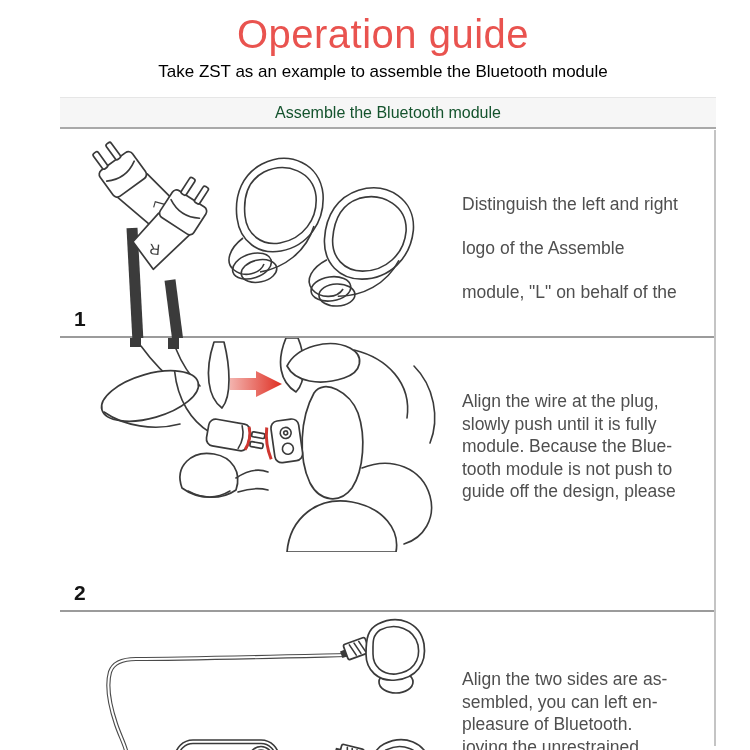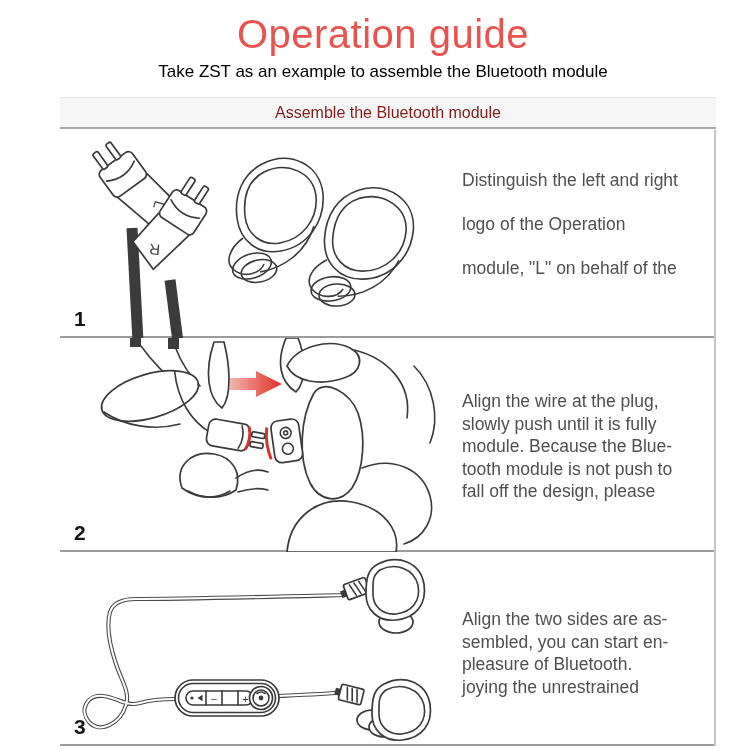--- a/index.html
+++ b/index.html
@@ -7,31 +7,31 @@
            font-family:"Liberation Sans", sans-serif; overflow:hidden;margin-left:8px; }
 
   .title { position:absolute; top:12px; left:0; width:750px; text-align:center;
            font-size:40px; font-weight:300; letter-spacing:0.5px; color:#e9534f; }
   .subtitle { position:absolute; top:62px; left:0; width:750px; text-align:center;
               font-size:17px; color:#000000; }
 
   .section-header { position:absolute; top:97px; left:52px; width:656px; height:32px;
                     box-sizing:border-box; background:#f6f6f6;
                     border-top:1px solid #e6e6e6; border-bottom:2px solid #a9a9a9;
-                    text-align:center; line-height:30px; font-size:16px; color:#7f1d1d; }
+                    text-align:center; line-height:30px; font-size:16px; color:#14532d; }
 
   .guide-box { position:absolute; top:130px; left:52px; width:656px; height:616px;
                box-sizing:border-box; border-right:2px solid #c4c4c4; }
   .step { position:relative; box-sizing:border-box; border-bottom:2px solid #9b9b9b; }
-  .step-1 { height:208px; } .step-2 { height:214px; } .step-3 { height:194px; }
+  .step-1 { height:208px; } .step-2 { height:274px; } .step-3 { height:194px; }
 
   svg.illu { position:absolute; left:2px; top:0; display:block; }
 
   .step-text { position:absolute; left:402px; width:256px; font-size:17.5px; color:#4f4f4f; }
-  .step-1 .step-text { top:28px; line-height:44px; }
+  .step-1 .step-text { top:52px; line-height:44px; }
   .step-2 .step-text { top:52px; line-height:22.5px; }
   .step-3 .step-text { top:56px; line-height:22.5px; }
 
   .step-num { position:absolute; left:14px; bottom:5px; font-size:21px;
               font-weight:bold; color:#141414; }
 
   .ln { stroke:#3a3a3a; stroke-width:1.6; fill:none; stroke-linecap:round; }
   .wh { fill:#ffffff; stroke:#3a3a3a; stroke-width:1.7; stroke-linejoin:round; }
   .w4 { stroke:#4a4a4a; stroke-width:4.2; fill:none; stroke-linecap:round; }
   .w2 { stroke:#ffffff; stroke-width:2; fill:none; stroke-linecap:round; }
@@ -79,21 +79,21 @@
           <path d="M202,42 C225,31 251,42 254,66 C256,89 241,109 218,113 C200,116 185,105 183,86 C181,66 187,50 202,42 Z"></path>
           <path d="M252,96 C244,122 222,138 198,142"></path>
           <path d="M181,108 C168,118 162,132 172,140 C182,148 198,144 202,134"></path>
           <ellipse cx="190" cy="136" rx="20" ry="12" transform="rotate(-18 190 136)"></ellipse>
           <ellipse cx="197" cy="141" rx="18" ry="11" transform="rotate(-12 197 141)"></ellipse>
         </g>
         <use href="#s1ear" transform="translate(86,34) rotate(10 250 90)"></use>
       </svg>
       <div class="step-text">
         <div>Distinguish the left and right</div>
-        <div>logo of the Operation</div>
+        <div>logo of the Assemble</div>
         <div>module, "L" on behalf of the</div>
       </div>
       <div class="step-num">1</div>
     </section>
 
     <section class="step step-2">
       <svg class="illu" width="392" height="214" viewBox="0 0 392 214">
         <defs>
           <linearGradient id="arrowGrad" x1="0" y1="0" x2="1" y2="0">
             <stop offset="0" stop-color="#f3b3ae"></stop>
@@ -142,21 +142,21 @@
           <path class="ln" d="M176,154 C188,150 198,150 206,152"></path>
           <path class="wh" d="M225,214 C228,180 255,158 290,164 C322,170 338,192 334,214 Z"></path>
           <path class="ln" d="M300,130 C330,118 360,130 368,158 C374,180 362,200 342,206"></path>
         </g>
       </svg>
       <div class="step-text">
         <div>Align the wire at the plug,</div>
         <div>slowly push until it is fully</div>
         <div>module. Because the Blue-</div>
         <div>tooth module is not push to</div>
-        <div>fall off the design, please</div>
+        <div>guide off the design, please</div>
       </div>
       <div class="step-num">2</div>
     </section>
 
     <section class="step step-3">
       <svg class="illu" width="392" height="194" viewBox="0 0 392 194">
 
         <g>
           <path class="w4" d="M285,43 C200,45 120,47 74,47 C60,47 51,51 48,60 C44,74 48,94 54,112 C60,130 68,140 64,153 C58,172 38,182 27,170 C17,158 25,142 41,144 C57,146 64,155 78,151 C88,148 98,147 113,147"></path>
           <path class="w2" d="M285,43 C200,45 120,47 74,47 C60,47 51,51 48,60 C44,74 48,94 54,112 C60,130 68,140 64,153 C58,172 38,182 27,170 C17,158 25,142 41,144 C57,146 64,155 78,151 C88,148 98,147 113,147"></path>
@@ -203,21 +203,21 @@
           <text x="39" y="22.5" font-size="11" text-anchor="middle" fill="#3a3a3a" font-family="Liberation Sans, sans-serif">−</text>
           <text x="70.5" y="22.5" font-size="11" text-anchor="middle" fill="#3a3a3a" font-family="Liberation Sans, sans-serif">+</text>
           <circle class="wh" cx="86" cy="18" r="11.5" stroke-width="1.8"></circle>
           <circle class="ln" cx="86" cy="18" r="8" stroke-width="1.2"></circle>
           <circle cx="86" cy="18" r="2.4" fill="#3a3a3a"></circle>
           <path class="ln" d="M82,13.5 q4,-3 8,0" stroke-width="1.2"></path>
         </g>
       </svg>
       <div class="step-text">
         <div>Align the two sides are as-</div>
-        <div>sembled, you can start en-</div>
+        <div>sembled, you can left en-</div>
         <div>pleasure of Bluetooth.</div>
         <div>joying the unrestrained</div>
       </div>
       <div class="step-num">3</div>
     </section>
 
   </div>
 </div>
 
 </body></html>

